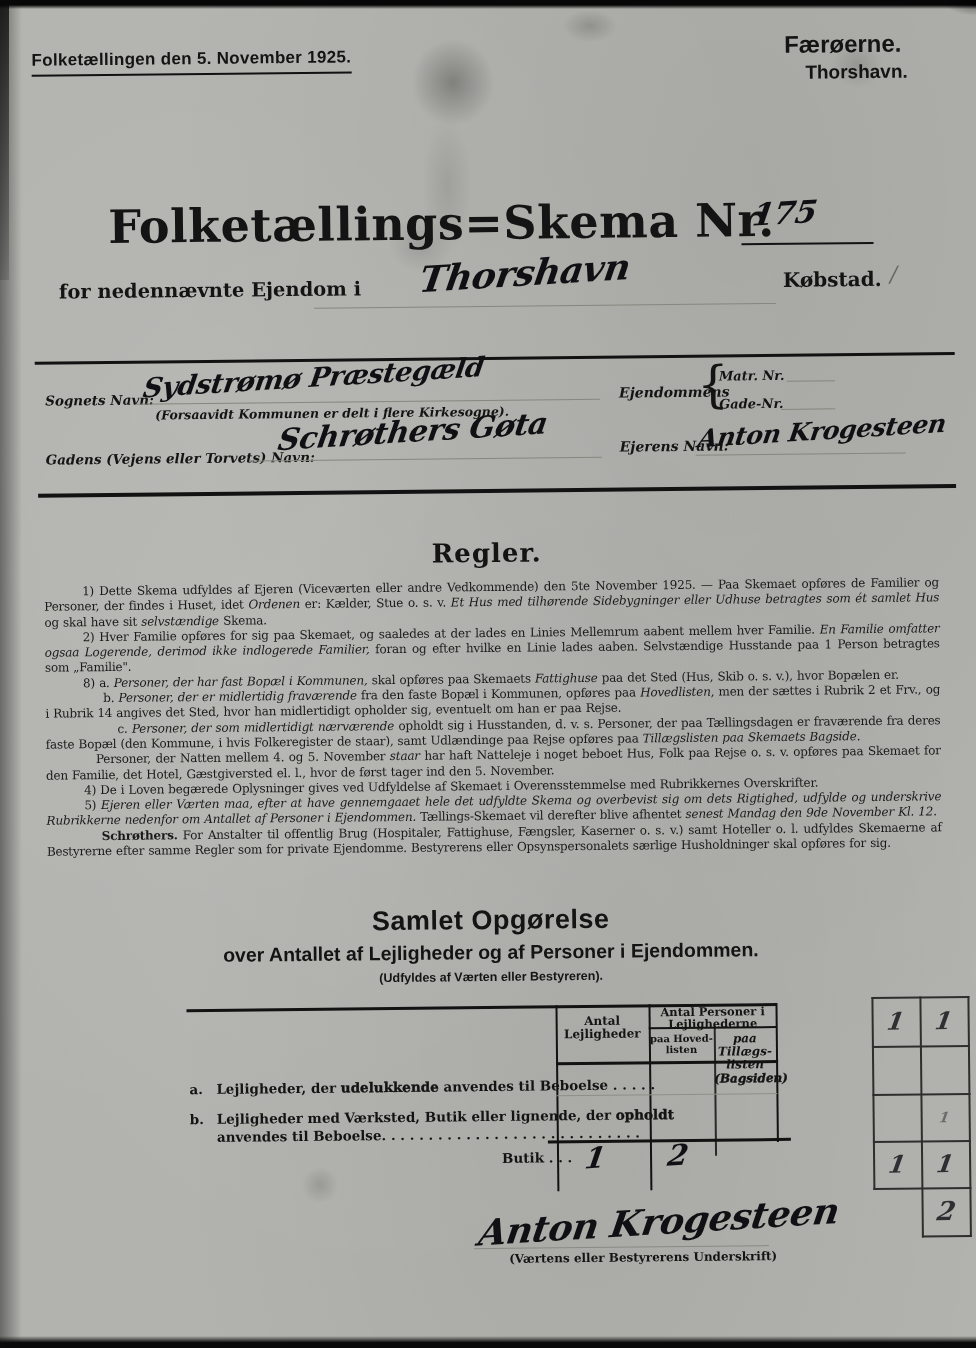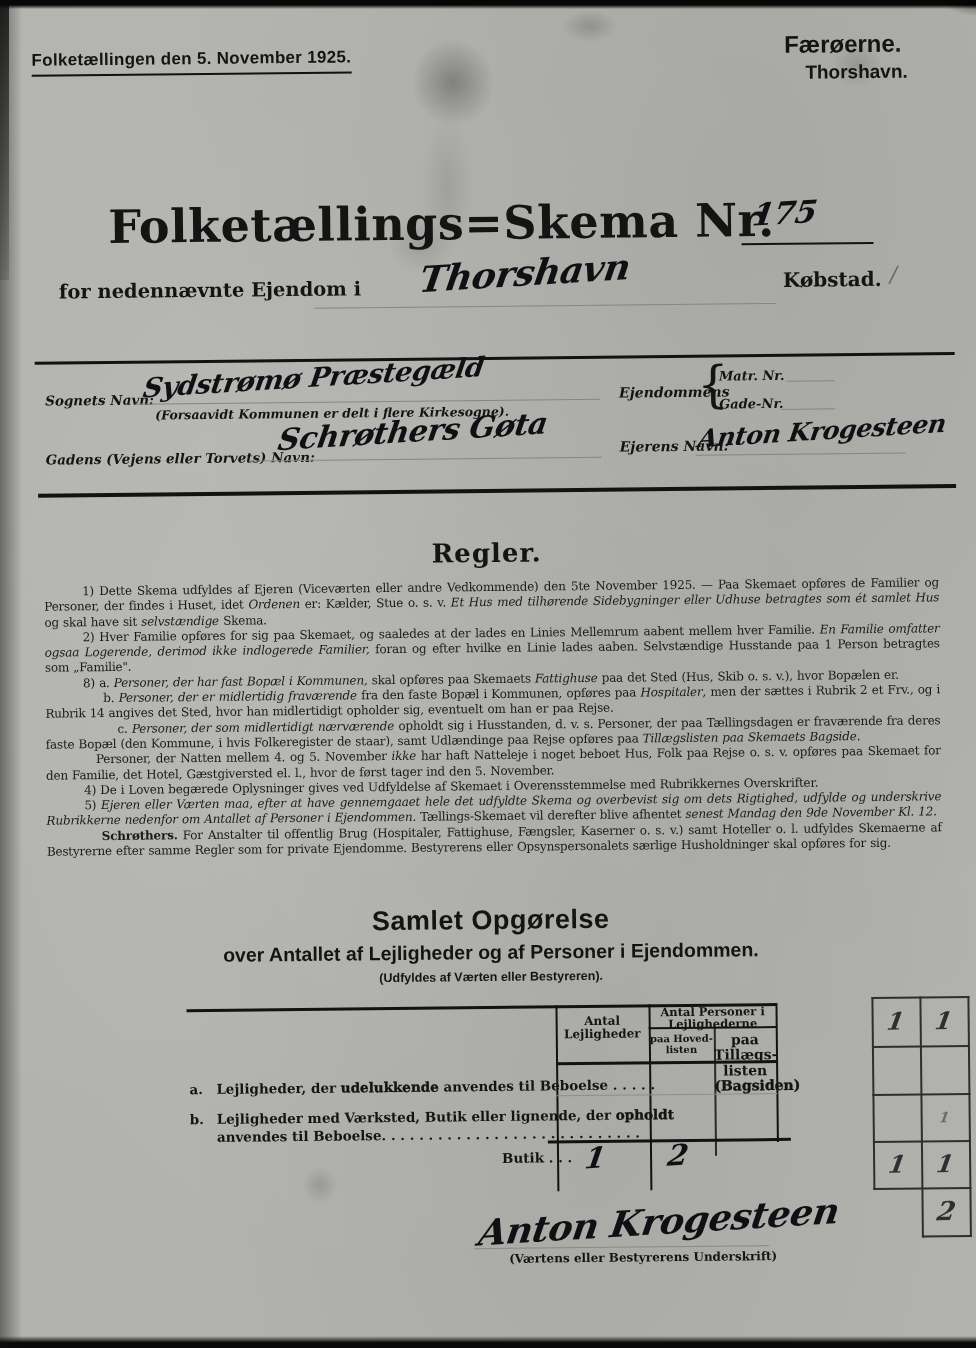--- a/index.html
+++ b/index.html
@@ -91,23 +91,23 @@
     <div class="abs hw" style="left:702px;top:420px;font-size:25px;">Anton Krogesteen</div>
     <div class="abs line" style="left:698px;top:457px;width:210px;"></div>
 
     <div class="abs inkline" style="left:40px;top:489px;width:918px;height:4px;"></div>
 
     <div class="abs rules-heading" style="left:0;right:0;top:538px;">Regler.</div>
     <div class="abs rules-body" id="rules-body" style="left:45px;top:580px;width:895px;">
         <p class="rule-par" style="text-indent: 38px;"><span>1)  Dette Skema udfyldes af Ejeren (Viceværten eller andre Vedkommende) den 5te November 1925. — Paa Skemaet opføres de Familier og Personer, der findes i Huset, idet </span><span class="it">Ordenen</span><span> er: Kælder, Stue o. s. v.  </span><span class="it">Et Hus med tilhørende Sidebygninger eller Udhuse betragtes som ét samlet Hus</span><span> og skal have sit </span><span class="it">selvstændige</span><span> Skema.</span></p>
         <p class="rule-par" style="text-indent: 38px;"><span>2)  Hver Familie opføres for sig paa Skemaet, og saaledes at der lades en Linies Mellemrum aabent mellem hver Familie.  </span><span class="it">En Familie omfatter ogsaa Logerende, derimod ikke indlogerede Familier,</span><span> foran og efter hvilke en Linie lades aaben.  Selvstændige Husstande paa 1 Person betragtes som „Familie".</span></p>
         <p class="rule-par" style="text-indent: 38px;"><span>8)  a.  </span><span class="it">Personer, der har fast Bopæl i Kommunen,</span><span> skal opføres paa Skemaets </span><span class="it">Fattighuse</span><span> paa det Sted (Hus, Skib o. s. v.), hvor Bopælen er.</span></p>
-        <p class="rule-par" style="text-indent: 58px;"><span>b.  </span><span class="it">Personer, der er midlertidig fraværende</span><span> fra den faste Bopæl i Kommunen, opføres paa </span><span class="it">Hospitaler</span><span>, men der sættes i Rubrik 2 et Frv., og i Rubrik 14 angives det Sted, hvor han midlertidigt opholder sig, eventuelt om han er paa Rejse.</span></p>
+        <p class="rule-par" style="text-indent: 58px;"><span>b.  </span><span class="it">Personer, der er midlertidig fraværende</span><span> fra den faste Bopæl i Kommunen, opføres paa </span><span class="it">Hovedlisten</span><span>, men der sættes i Rubrik 2 et Frv., og i Rubrik 14 angives det Sted, hvor han midlertidigt opholder sig, eventuelt om han er paa Rejse.</span></p>
         <p class="rule-par" style="text-indent: 72px;"><span>c.  </span><span class="it">Personer, der som midlertidigt nærværende</span><span> opholdt sig i Husstanden, d. v. s. Personer, der paa Tællingsdagen er fraværende fra deres faste Bopæl (den Kommune, i hvis Folkeregister de staar), samt Udlændinge paa Rejse opføres paa </span><span class="it">Tillægslisten paa Skemaets Bagside</span><span>.</span></p>
-        <p class="rule-par" style="text-indent: 50px;"><span>Personer, der Natten mellem 4. og 5. November </span><span class="it">ikke</span><span> har haft Natteleje i noget beboet Hus, Folk paa Rejse o. s. v. opføres paa Skemaet for den Familie, det Hotel, Gæstgiversted el. l., hvor de først tager ind den 5. November.</span></p>
+        <p class="rule-par" style="text-indent: 50px;"><span>Personer, der Natten mellem 4. og 5. November </span><span class="it">staar</span><span> har haft Natteleje i noget beboet Hus, Folk paa Rejse o. s. v. opføres paa Skemaet for den Familie, det Hotel, Gæstgiversted el. l., hvor de først tager ind den 5. November.</span></p>
         <p class="rule-par" style="text-indent: 38px;"><span>4)  De i Loven begærede Oplysninger gives ved Udfyldelse af Skemaet i Overensstemmelse med Rubrikkernes Overskrifter.</span></p>
         <p class="rule-par" style="text-indent: 38px;"><span>5)  </span><span class="it">Ejeren eller Værten maa, efter at have gennemgaaet hele det udfyldte Skema og overbevist sig om dets Rigtighed, udfylde og underskrive Rubrikkerne nedenfor om Antallet af Personer i Ejendommen.</span><span>  Tællings-Skemaet vil derefter blive afhentet </span><span class="it">senest Mandag den 9de November Kl. 12.</span></p>
         <p class="rule-par" style="text-indent: 55px;"><span class="bseg">Schrøthers.</span><span>  For Anstalter til offentlig Brug (Hospitaler, Fattighuse, Fængsler, Kaserner o. s. v.) samt Hoteller o. l. udfyldes Skemaerne af Bestyrerne efter samme Regler som for private Ejendomme.  Bestyrerens eller Opsynspersonalets særlige Husholdninger skal opføres for sig.</span></p>
       </div>
 
     <div class="abs sans sum-h1" style="left:0;right:0;top:905px;">Samlet Opgørelse</div>
     <div class="abs sans sum-h2" style="left:0;right:0;top:941px;">over Antallet af Lejligheder og af Personer i Ejendommen.</div>
     <div class="abs sans sum-h3" style="left:0;right:0;top:970px;">(Udfyldes af Værten eller Bestyreren).</div>
 
     <div class="abs inkline" style="left:183px;top:1006px;width:590px;height:3px;"></div>
@@ -116,21 +116,21 @@
     <div class="abs" style="left:710px;top:1028px;width:1.5px;height:130px;background:#2a2a2a;"></div>
     <div class="abs inkline" style="left:772px;top:1006px;width:2px;height:139px;"></div>
     <div class="abs inkline" style="left:645px;top:1029px;width:128px;height:1.5px;"></div>
     <div class="abs inkline" style="left:552px;top:1063px;width:222px;height:2.5px;"></div>
     <div class="abs" style="left:552px;top:1096px;width:221px;height:1px;background:#8f8f89;"></div>
     <div class="abs inkline" style="left:543px;top:1141px;width:243px;height:3px;"></div>
 
     <div class="abs tbl-head" style="left:552px;top:1016px;width:93px;font-size:12px;">Antal Lejligheder</div>
     <div class="abs tbl-head" style="left:645px;top:1008px;width:128px;font-size:11.5px;line-height:1.05;">Antal Personer i Lejlighederne</div>
     <div class="abs tbl-head" style="left:646px;top:1035px;width:63px;font-size:10px;"><span>paa Hoved-listen</span></div>
-    <div class="abs tbl-head" style="left:710px;top:1035px;width:62px;font-size:14px;"><span>paa Tillægs-listen </span><span class="xb">(Bagsiden)</span></div>
+    <div class="abs tbl-head" style="left:710px;top:1035px;width:62px;font-size:12px;font-style:italic;"><span>paa Tillægs-listen </span><span class="xb">(Bagsiden)</span></div>
 
     <div class="abs tbl-label" style="left:185px;top:1078px;">a.</div>
     <div class="abs tbl-label" style="left:212px;top:1078px;"><span>Lejligheder, der </span><span class="xb">udelukkende</span><span> anvendes til Beboelse . . . . .</span></div>
     <div class="abs tbl-label" style="left:185px;top:1108px;">b.</div>
     <div class="abs tbl-label" style="left:212px;top:1108px;"><span>Lejligheder med Værksted, Butik eller lignende, der </span><span class="xb">opholdt</span></div>
     <div class="abs tbl-label" style="left:212px;top:1126px;">anvendes til Beboelse. . . . . . . . . . . . . . . . . . . . . . . . . . . .</div>
     <div class="abs tbl-label" style="left:497px;top:1150px;">Butik . . .</div>
 
     <div class="abs cellval hw" style="left:565px;top:1142px;font-size:29px;">1</div>
     <div class="abs cellval hw" style="left:648px;top:1140px;font-size:29px;">2</div>

